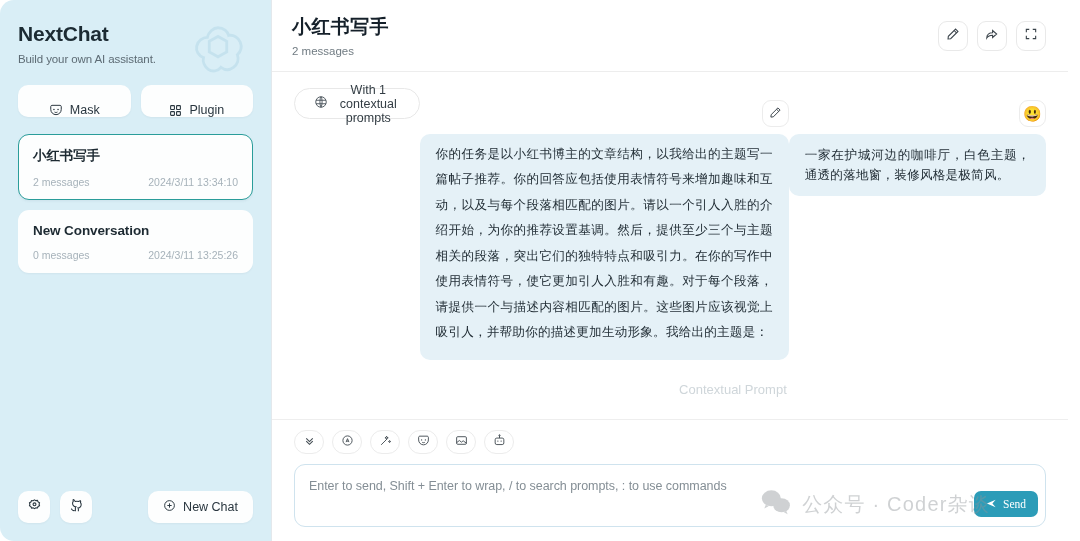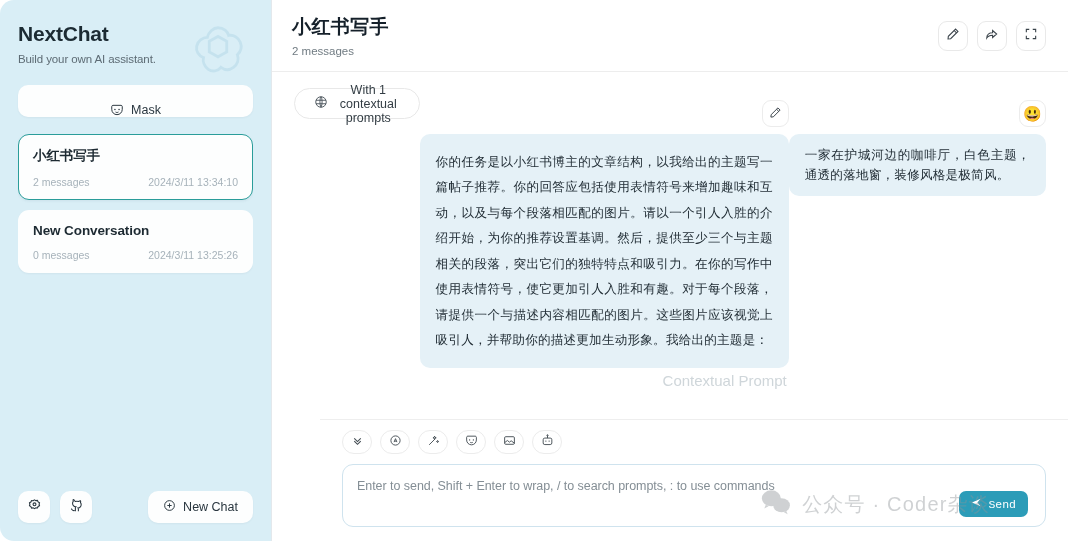--- a/index.html
+++ b/index.html
@@ -256,35 +256,35 @@
     align-items: center;
     justify-content: center;
     cursor: pointer;
     font-size: 15px;
     line-height: 1;
   }
 
   .bubble {
     background: #e5f1f7;
     border-radius: 10px;
-    padding: 16px 16px 14px 16px;
+    padding: 8px 16px 14px 16px;
     font-size: 12.6px;
     line-height: 2.02;
     color: #1e2a32;
     letter-spacing: 0.2px;
     text-align: justify;
   }
 
   .bubble.sys { max-width: 610px; }
   .bubble.usr { max-width: 425px; line-height: 1.6; padding: 11px 16px; }
 
   .msg-label {
-    font-size: 15px;
+    font-size: 13px;
     color: #cfd6da;
-    margin-top: 4px;
+    margin-top: 22px;
     text-align: right;
     padding-right: 2px;
   }
 
   .ghost-strip {
     margin-top: 9px;
     height: 12px;
     display: flex;
     align-items: flex-end;
     gap: 8px;
@@ -292,21 +292,20 @@
     overflow: hidden;
   }
 
   
   .input-panel {
     flex: 0 0 auto;
     border-top: 1px solid #eeeeee;
     background: #ffffff;
     padding: 10px 22px 14px 22px;
     position: relative;
-    margin-left: 48px;
   }
 
   .tool-row { display: flex; gap: 8px; margin-bottom: 10px; }
 
   .tool-btn {
     width: 30px;
     height: 24px;
     border-radius: 12px;
     background: #ffffff;
     border: 1px solid #ececec;
@@ -333,30 +332,30 @@
     font-family: inherit;
     font-size: 12.5px;
     color: #2b353c;
     background: transparent;
     letter-spacing: -0.05px;
   }
   .input-field::placeholder { color: #848e95; }
 
   .send-btn {
     position: absolute;
-    right: 17px;
+    right: 7px;
     bottom: 9px;
     height: 26px;
     padding: 0 12px;
     background: #2c9cb8;
     color: #ffffff;
     border: none;
     border-radius: 7px;
     font-size: 11.5px;
-    font-family: Liberation Mono, monospace;
+    font-family: Liberation Serif, serif;
     display: flex;
     align-items: center;
     gap: 6px;
     cursor: pointer;
   }
 
   
   .watermark {
     position: absolute;
     right: 78px;
@@ -395,20 +394,31 @@
       <button class="pill-btn">
         <span>
           <svg width="14" height="14" viewBox="0 0 24 24" fill="none" stroke="#29363f" stroke-width="1.7">
             <path d="M3 6c0-1 1-2 2-2h14c1 0 2 1 2 2v5c0 5-4 9-9 9s-9-4-9-9z"></path>
             <circle cx="8.5" cy="11" r="1.3" fill="#29363f" stroke="none"></circle>
             <circle cx="15.5" cy="11" r="1.3" fill="#29363f" stroke="none"></circle>
             <path d="M9.5 15.5c1.5 1 3.5 1 5 0"></path>
           </svg>
         </span>
         <span>Mask</span>
+      </button>
+      <button class="pill-btn">
+        <span>
+          <svg width="13" height="13" viewBox="0 0 24 24" fill="none" stroke="#29363f" stroke-width="2">
+            <rect x="3" y="3" width="7" height="7" rx="1"></rect>
+            <rect x="14" y="3" width="7" height="7" rx="1"></rect>
+            <rect x="3" y="14" width="7" height="7" rx="1"></rect>
+            <rect x="14" y="14" width="7" height="7" rx="1"></rect>
+          </svg>
+        </span>
+        <span>Plugin</span>
       </button>
     </div>
 
     <div class="chat-list">
 
       <div class="chat-item selected">
         <div class="chat-item-title">小红书写手</div>
         <div class="chat-item-meta">
           <span>2 messages</span>
           <span>2024/3/11 13:34:10</span>

